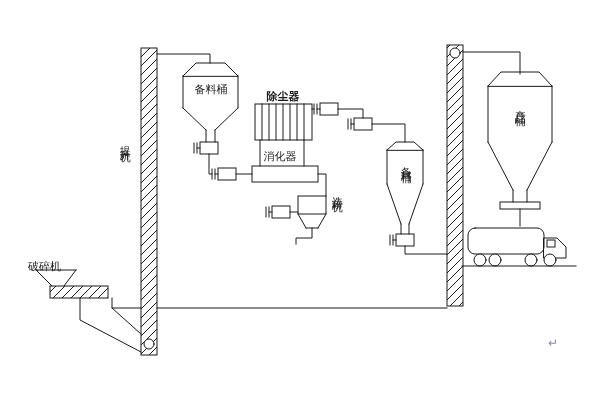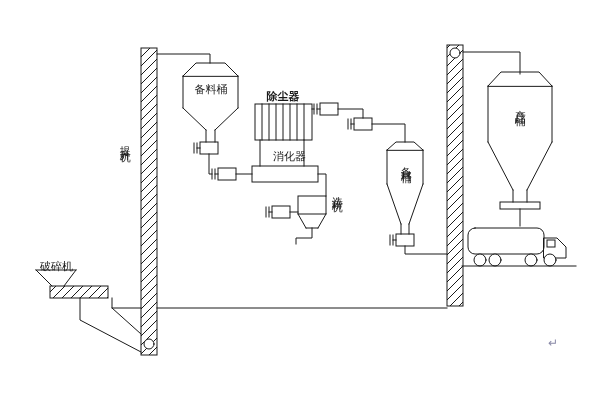--- a/index.html
+++ b/index.html
@@ -122,29 +122,29 @@
         <rect x="50" y="286" width="58" height="12" fill="url(#hatch)"></rect>
       </g>
       <g>
         <path d="M80 298 V320 L141 352 M112 298 V308 L141 334"></path>
       </g>
       <path d="M112 308 H141 M157 308 H447"></path>
 
     </g>
   </svg>
 
-  <div class="lbl" style="left:40px; top:260px;">破碎机</div>
+  <div class="lbl" style="left:28px; top:260px;">破碎机</div>
 
   <div class="lbl vlbl" style="left:118px; top:137px;">提升机</div>
 
   <div class="lbl center" style="left:185px; top:83px; width:52px;">备料桶</div>
 
   <div class="lbl center" style="left:257px; top:90px; width:52px;font-weight:bold;">除尘器</div>
 
-  <div class="lbl center" style="left:254px; top:150px; width:52px;text-align:right;">消化器</div>
+  <div class="lbl center" style="left:254px; top:150px; width:52px;">消化器</div>
 
   <div class="lbl vlbl" style="left:330px; top:187px;">选粉机</div>
 
   <div class="lbl vlbl" style="left:399px; top:158px;">备料桶</div>
 
   <div class="lbl vlbl" style="left:513px; top:101px;">产品桶</div>
 
   <div class="return-mark" style="left:548px; top:336px;">↵</div>
 
 </div>

